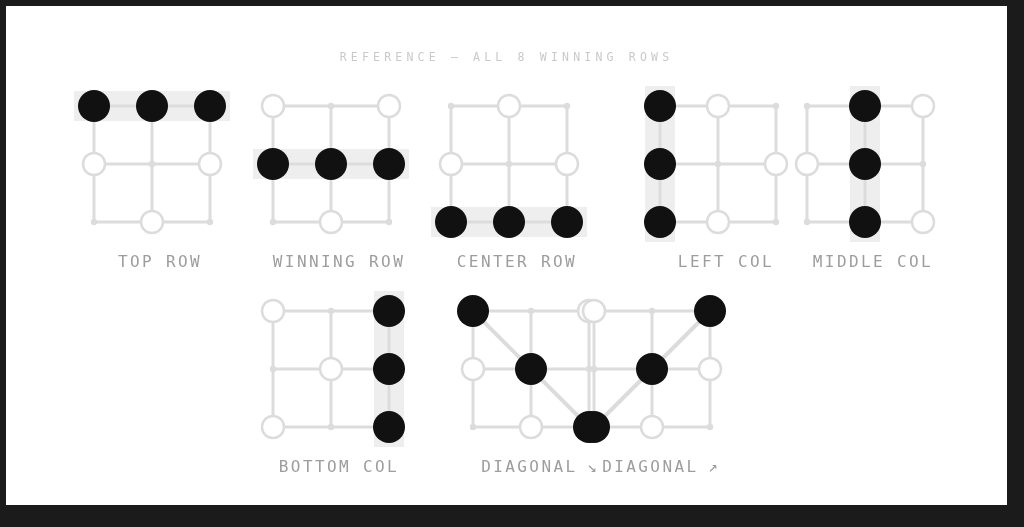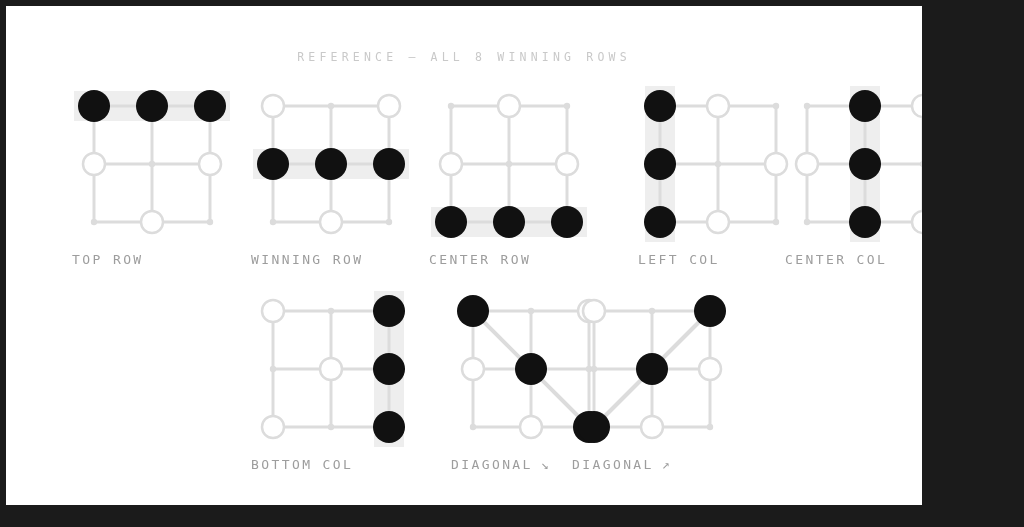--- a/index.html
+++ b/index.html
@@ -11,21 +11,21 @@
     width: 1024px;
     height: 527px;
     background: #1b1b1b;
     font-family: "DejaVu Sans Mono", "Liberation Mono", monospace;
     overflow: hidden;
   }
   #page {
     position: absolute;
     left: 6px;
     top: 6px;
-    width: 916px;
+    width: 1001px;
     height: 499px;
     background: #ffffff;
     overflow: hidden;
   }
   #title {
     position: absolute;
     top: 44px;
     left: 0;
     width: 100%;
     text-align: center;
@@ -58,21 +58,22 @@
     position: absolute;
     left: 0;
     top: 0;
     display: block;
   }
   .dlabel {
     position: absolute;
     top: 168px;
     left: 0;
     width: 176px;
-    font-size: 13px;
+    text-align: center;
+    font-size: 16px;
     letter-spacing: 2.4px;
     color: #9d9d9d;
     font-family: "DejaVu Sans Mono", "Liberation Mono", monospace;
     white-space: nowrap;
   }
   .arrow {
     letter-spacing: 0;
   }
 </style>
 </head>
@@ -189,21 +190,21 @@
             <circle cx="80" cy="22" r="16" fill="#111111"></circle>
             <circle cx="138" cy="22" r="11" fill="#ffffff" stroke="#dcdcdc" stroke-width="2.5"></circle>
             <circle cx="22" cy="80" r="11" fill="#ffffff" stroke="#dcdcdc" stroke-width="2.5"></circle>
             <circle cx="80" cy="80" r="16" fill="#111111"></circle>
             <circle cx="138" cy="80" r="3.2" fill="#dcdcdc"></circle>
             <circle cx="22" cy="138" r="3.2" fill="#dcdcdc"></circle>
             <circle cx="80" cy="138" r="16" fill="#111111"></circle>
             <circle cx="138" cy="138" r="11" fill="#ffffff" stroke="#dcdcdc" stroke-width="2.5"></circle>
           </svg>
         </div>
-        <div class="dlabel"><span>CENTER COL</span></div>
+        <div class="dlabel"><span>MIDDLE COL</span></div>
       </div>
       <div class="diagram" style="left: 245px; top: 205px;">
         <div class="grid-wrap">
           <svg width="176" height="160" class="grid-svg">
             <rect x="123" y="2" width="30" height="156" fill="#eeeeee"></rect>
             <line x1="22" y1="22" x2="138" y2="22" stroke="#dcdcdc" stroke-width="3"></line>
             <line x1="22" y1="80" x2="138" y2="80" stroke="#dcdcdc" stroke-width="3"></line>
             <line x1="22" y1="138" x2="138" y2="138" stroke="#dcdcdc" stroke-width="3"></line>
             <line x1="22" y1="22" x2="22" y2="138" stroke="#dcdcdc" stroke-width="3"></line>
             <line x1="80" y1="22" x2="80" y2="138" stroke="#dcdcdc" stroke-width="3"></line>

